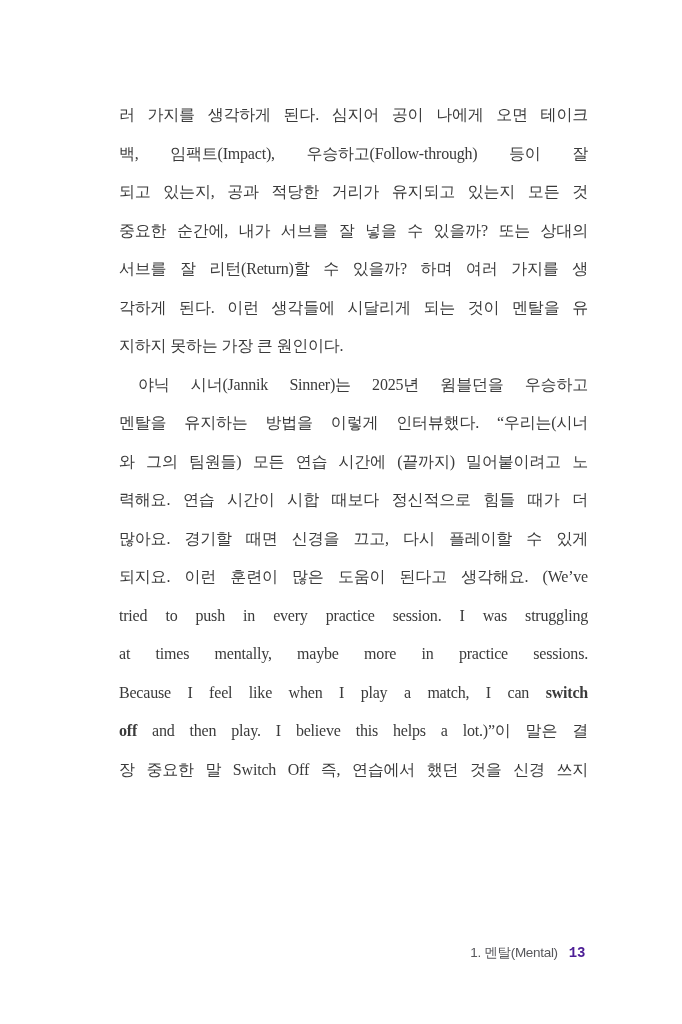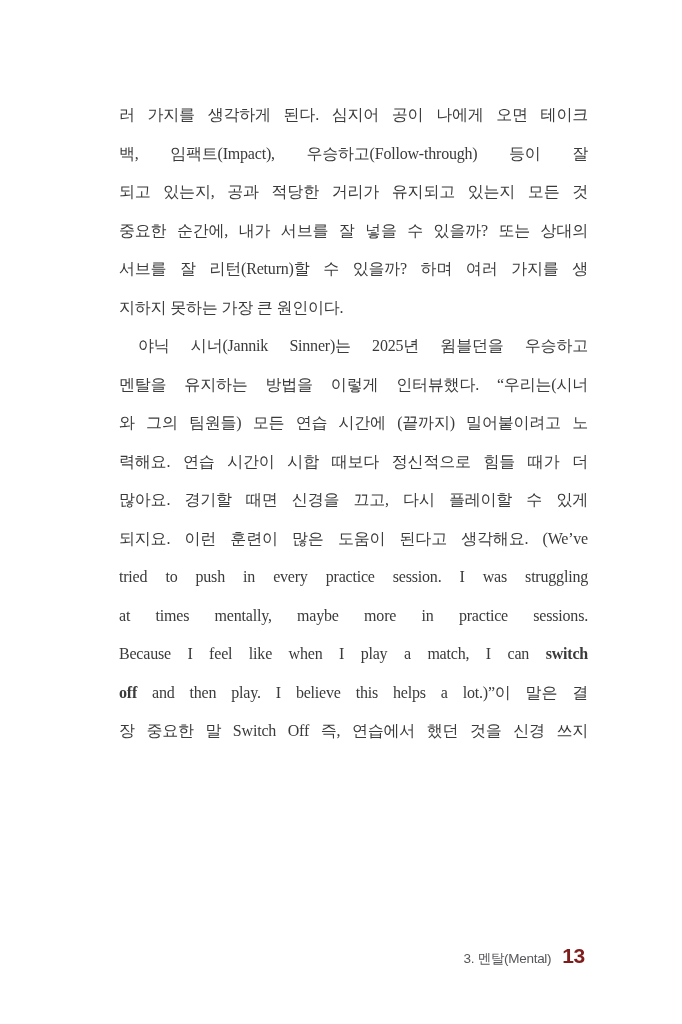--- a/index.html
+++ b/index.html
@@ -53,49 +53,51 @@
     align-items: baseline;
     gap: 11px;
     font-family: "Liberation Sans", sans-serif;
   }
   .footer-chapter {
     font-size: 13.5px;
     color: #57575b;
     letter-spacing: -0.3px;
   }
   .footer-pagenum {
-    font-size: 21px;
+    font-size: 14px;
     font-weight: bold;
-    color: #7f1d1d;
+    color: #4c1d95;
     letter-spacing: -0.3px;
+    font-family: Liberation Mono, monospace;
   }
 </style>
 </head>
 <body>
 
 <main class="page">
 
   <section class="body-text">
       <div class="line"><span class="">러 가지를 생각하게 된다. 심지어 공이 나에게 오면 테이크</span></div>
       <div class="line"><span class="">백, 임팩트(Impact), 우승하고(Follow-through) 등이 잘</span></div>
       <div class="line"><span class="">되고 있는지, 공과 적당한 거리가 유지되고 있는지 모든 것</span></div>
       <div class="line"><span class="">중요한 순간에, 내가 서브를 잘 넣을 수 있을까? 또는 상대의</span></div>
       <div class="line"><span class="">서브를 잘 리턴(Return)할 수 있을까? 하며 여러 가지를 생</span></div>
+      <div class="line"><span class="">각하게 된다. 이런 생각들에 시달리게 되는 것이 멘탈을 유</span></div>
       <div class="line no-just"><span class="">지하지 못하는 가장 큰 원인이다.</span></div>
       <div class="line indent"><span class="">야닉 시너(Jannik Sinner)는 2025년 윔블던을 우승하고</span></div>
       <div class="line"><span class="">멘탈을 유지하는 방법을 이렇게 인터뷰했다. “우리는(시너</span></div>
       <div class="line"><span class="">와 그의 팀원들) 모든 연습 시간에 (끝까지) 밀어붙이려고 노</span></div>
       <div class="line"><span class="">력해요. 연습 시간이 시합 때보다 정신적으로 힘들 때가 더</span></div>
       <div class="line"><span class="">많아요. 경기할 때면 신경을 끄고, 다시 플레이할 수 있게</span></div>
       <div class="line"><span class="">되지요. 이런 훈련이 많은 도움이 된다고 생각해요. (We’ve</span></div>
       <div class="line"><span class="">tried to push in every practice session. I was struggling</span></div>
       <div class="line"><span class="">at times mentally, maybe more in practice sessions.</span></div>
       <div class="line"><span class="">Because I feel like when I play a match, I can </span><span class="bold">switch</span></div>
       <div class="line"><span class="bold">off</span><span class=""> and then play. I believe this helps a lot.)”이 말은 결</span></div>
       <div class="line"><span class="">장 중요한 말 Switch Off 즉, 연습에서 했던 것을 신경 쓰지</span></div>
     </section>
 
   <footer class="page-footer">
-    <span class="footer-chapter">3. 멘탈(Mental)</span>
+    <span class="footer-chapter">1. 멘탈(Mental)</span>
     <span class="footer-pagenum">13</span>
   </footer>
 
 </main>
 
 </body></html>

